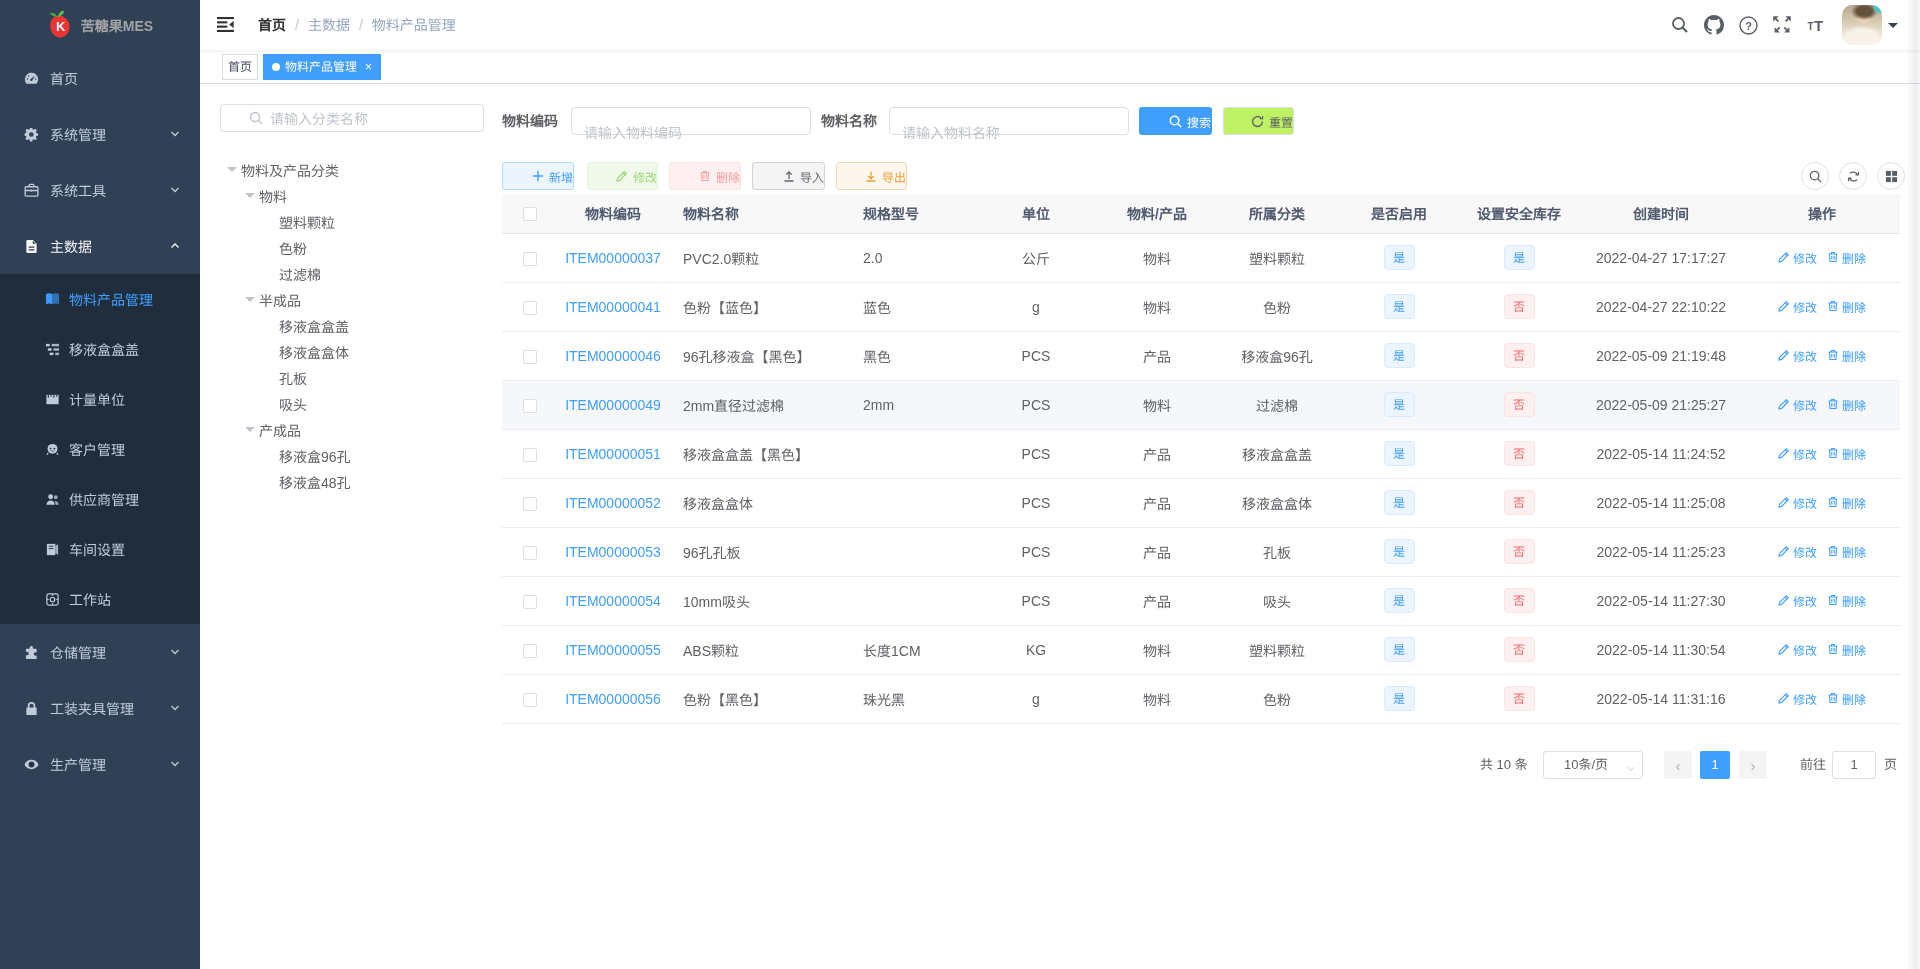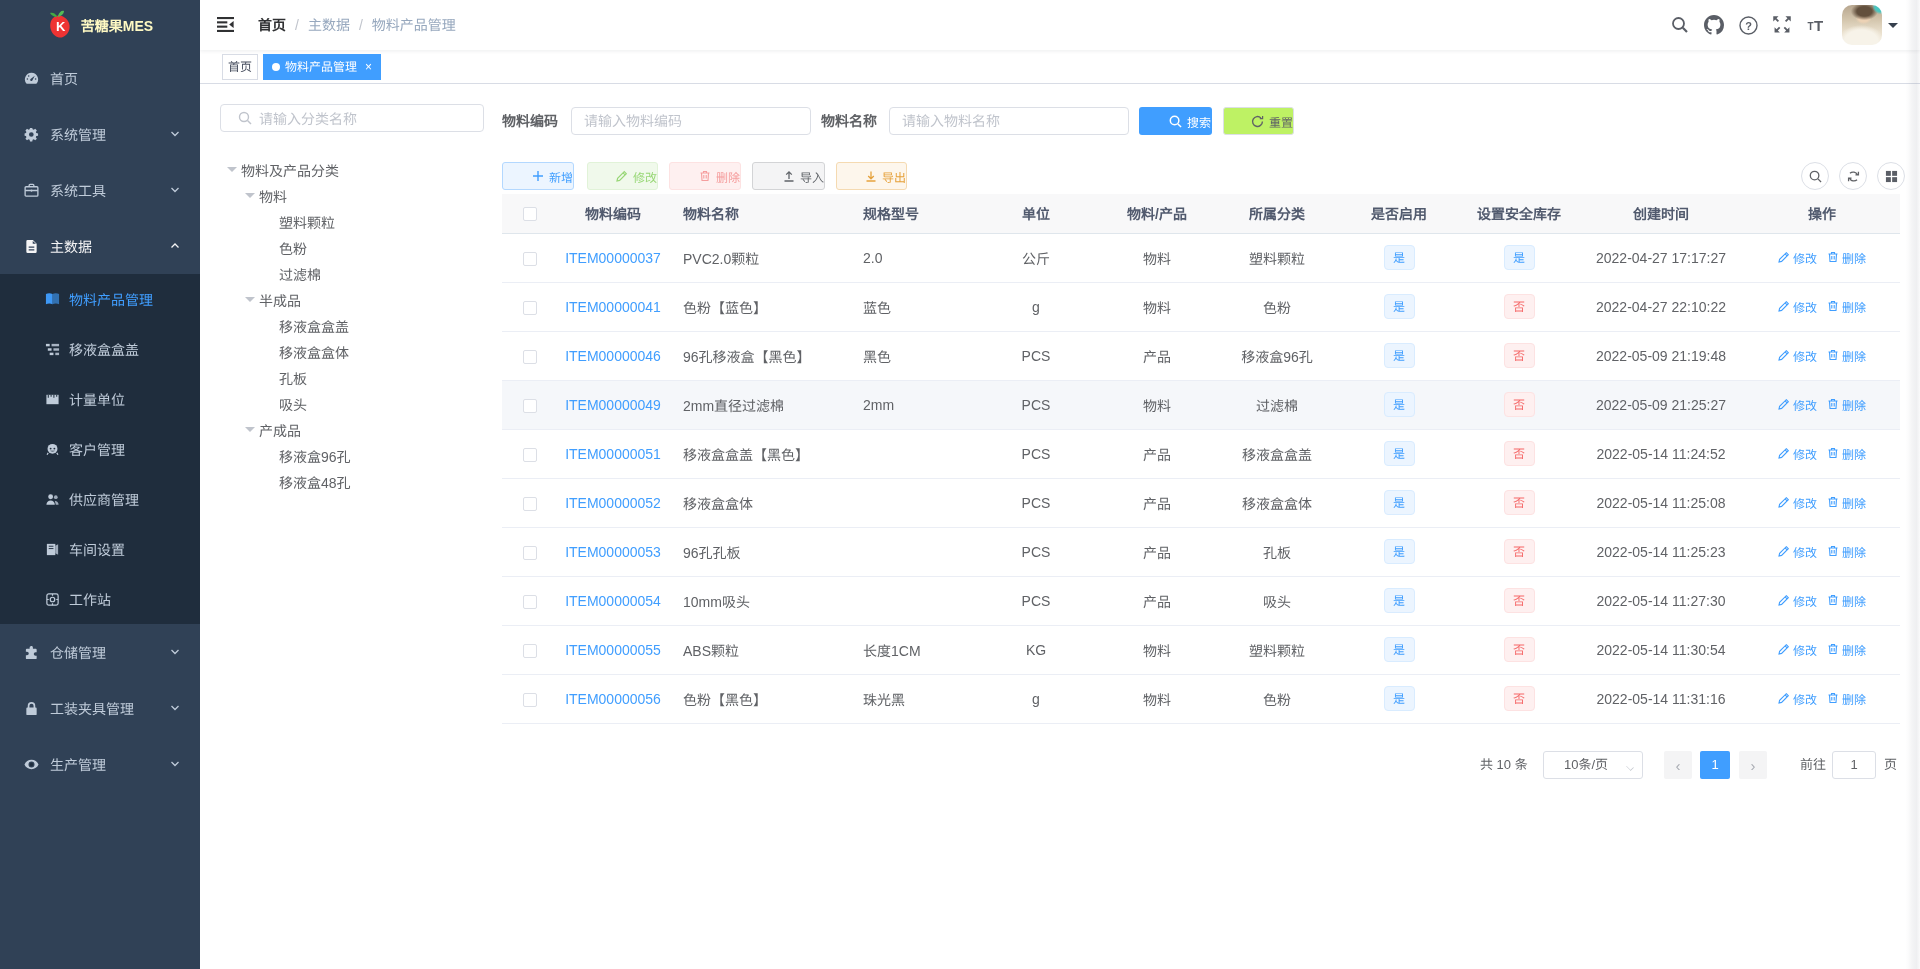--- a/index.html
+++ b/index.html
@@ -2,21 +2,21 @@
 <html lang="zh-CN"><head>
 <meta charset="UTF-8">
 <title>苦糖果MES</title>
 <style>
 * { margin:0; padding:0; box-sizing:border-box; }
 html,body { width:1920px; height:969px; overflow:hidden; background:#fff;
   font-family:"Liberation Sans", sans-serif; font-size:14px; color:#303133; }
 
 .sidebar { position:fixed; left:0; top:0; width:200px; height:969px; background:#304156; z-index:10; }
 .logo { height:50px; display:flex; align-items:center; justify-content:center; gap:8px; }
-.logo-title { color:#fef9c3; font-weight:bold; font-size:14px; }
+.logo-title { color:#a3a3a3; font-weight:bold; font-size:14px; }
 .menu { padding-top:0; }
 .mi { height:56px; display:flex; align-items:center; padding-left:23px; color:#bfcbd9; font-size:14px; position:relative; cursor:pointer; }
 .mi .mtext { margin-left:11px; }
 .mi .arrow { position:absolute; right:20px; top:50%; margin-top:-5px; width:10px; height:10px; }
 .mi.active-parent { color:#f4f4f5; }
 .submenu { background:#1f2d3d; }
 .smi { height:50px; display:flex; align-items:center; padding-left:44px; color:#bfcbd9; font-size:14px; }
 .smi .mtext { margin-left:9px; }
 .smi.on { color:#409eff; }
 .micon { width:16px; height:16px; flex:0 0 16px; display:inline-flex; align-items:center; justify-content:center; }
@@ -43,30 +43,30 @@
 
 .tags { height:34px; background:#fff; border-bottom:1px solid #d8dce5; box-shadow:0 1px 3px 0 rgba(0,0,0,.12); padding:4px 0 0 22px; display:flex; gap:5px; }
 .tag { height:26px; line-height:24px; border:1px solid #d8dce5; background:#fff; color:#495060; font-size:12px; padding:0 5px; display:inline-flex; align-items:center; }
 .tag.on { background:#409eff; color:#fff; border-color:#409eff; padding:0 8px; }
 .tag .dot { width:8px; height:8px; border-radius:50%; background:#fff; margin-right:5px; }
 .tag .x { margin-left:8px; font-size:12px; line-height:1; }
 
 .content { position:relative; background:#fff; height:885px; }
 
 .treebox { position:absolute; left:20px; top:20px; width:266px; }
-.tsearch { width:264px; height:28px; border:1px solid #dcdfe6; border-radius:4px; display:flex; align-items:center; padding:0 17px; color:#c0c4cc; font-size:14px; gap:7px;}
+.tsearch { width:264px; height:28px; border:1px solid #dcdfe6; border-radius:4px; display:flex; align-items:center; padding:0 28px; color:#c0c4cc; font-size:14px; gap:7px;}
 .tree { margin-top:25px; }
 .tnode { height:26px; display:flex; align-items:center; font-size:14px; color:#606266; }
 .tnode .tcaret { width:0; height:0; border:5px solid transparent; border-top-color:#c0c4cc; margin:4px 4px 0 0; }
 .ind1 { padding-left:7px; } .ind2 { padding-left:25px; } .ind3 { padding-left:59px; }
 
 .rcol { position:absolute; left:302px; top:0; width:1398px; }
 .formrow { position:absolute; top:23px; left:0; height:28px; }
 .flabel { font-weight:bold; color:#606266; font-size:14px; position:absolute; top:0; line-height:28px; white-space:nowrap;}
-.finput { position:absolute; top:0; height:28px; border:1px solid #dcdfe6; border-radius:4px; color:#c0c4cc; font-size:14px; line-height:26px; padding:0 12px; }
+.finput { position:absolute; top:0; height:28px; border:1px solid #dcdfe6; border-radius:4px; color:#c0c4cc; font-size:14px; line-height:26px; padding:12px 12px; }
 .btn { display:inline-flex; align-items:center; justify-content:flex-end; height:28px; border-radius:3px; font-size:12px; border:1px solid transparent; gap:5px; }
 .btn-search { position:absolute; left:637px; top:0; width:73px; background:#409eff; color:#fff; }
 .btn-reset { position:absolute; left:721px; top:0; width:71px; background:#bef264; border-color:#dcdfe6; color:#606266; }
 .toolbar { position:absolute; top:78px; left:0; height:28px; width:1398px;}
 .tb { position:absolute; top:0; }
 .b-add { left:0; width:72px; background:#ecf5ff; border-color:#b3d8ff; color:#409eff;}
 .b-edit { left:85px; width:71px; background:#f0f9eb; border-color:#e1f3d8; color:#98d776;}
 .b-del { left:167px; width:72px; background:#fef0f0; border-color:#fde2e2; color:#f59e9e;}
 .b-imp { left:250px; width:73px; background:#f4f4f5; border-color:#d3d4d6; color:#5f6368;}
 .b-exp { left:334px; width:71px; background:#fdf6ec; border-color:#f5dab1; color:#e6a23c;}

